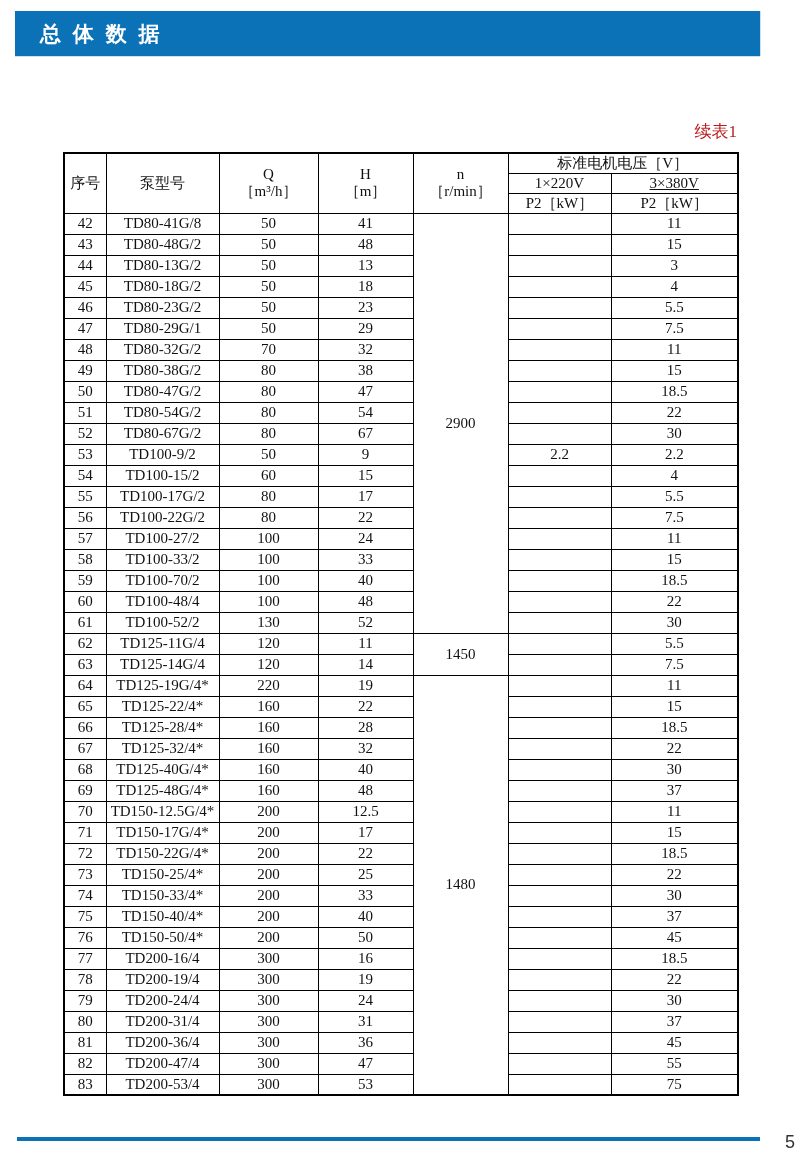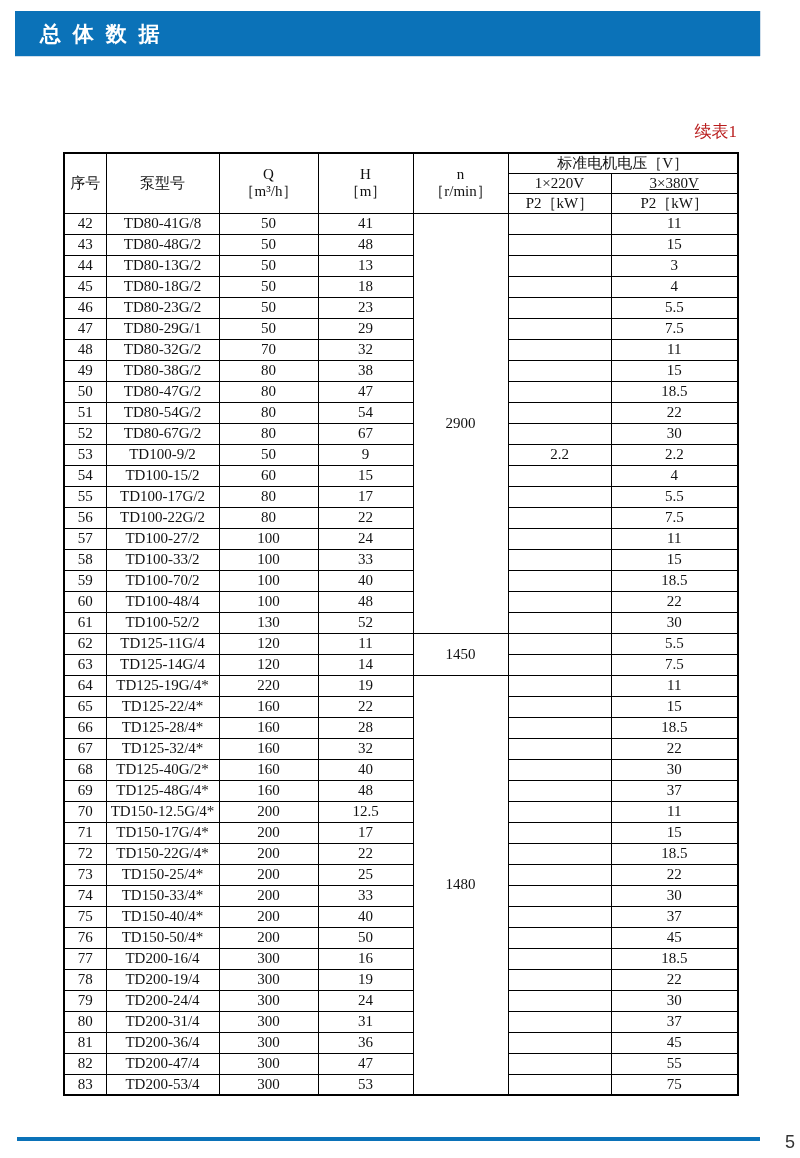--- a/index.html
+++ b/index.html
@@ -326,21 +326,21 @@
         <tr>
           <td>67</td>
           <td class="model-cell">TD125-32/4*</td>
           <td>160</td>
           <td>32</td>
           <td></td>
           <td>22</td>
         </tr>
         <tr>
           <td>68</td>
-          <td class="model-cell">TD125-40G/2*</td>
+          <td class="model-cell">TD125-40G/4*</td>
           <td>160</td>
           <td>40</td>
           <td></td>
           <td>30</td>
         </tr>
         <tr>
           <td>69</td>
           <td class="model-cell">TD125-48G/4*</td>
           <td>160</td>
           <td>48</td>

